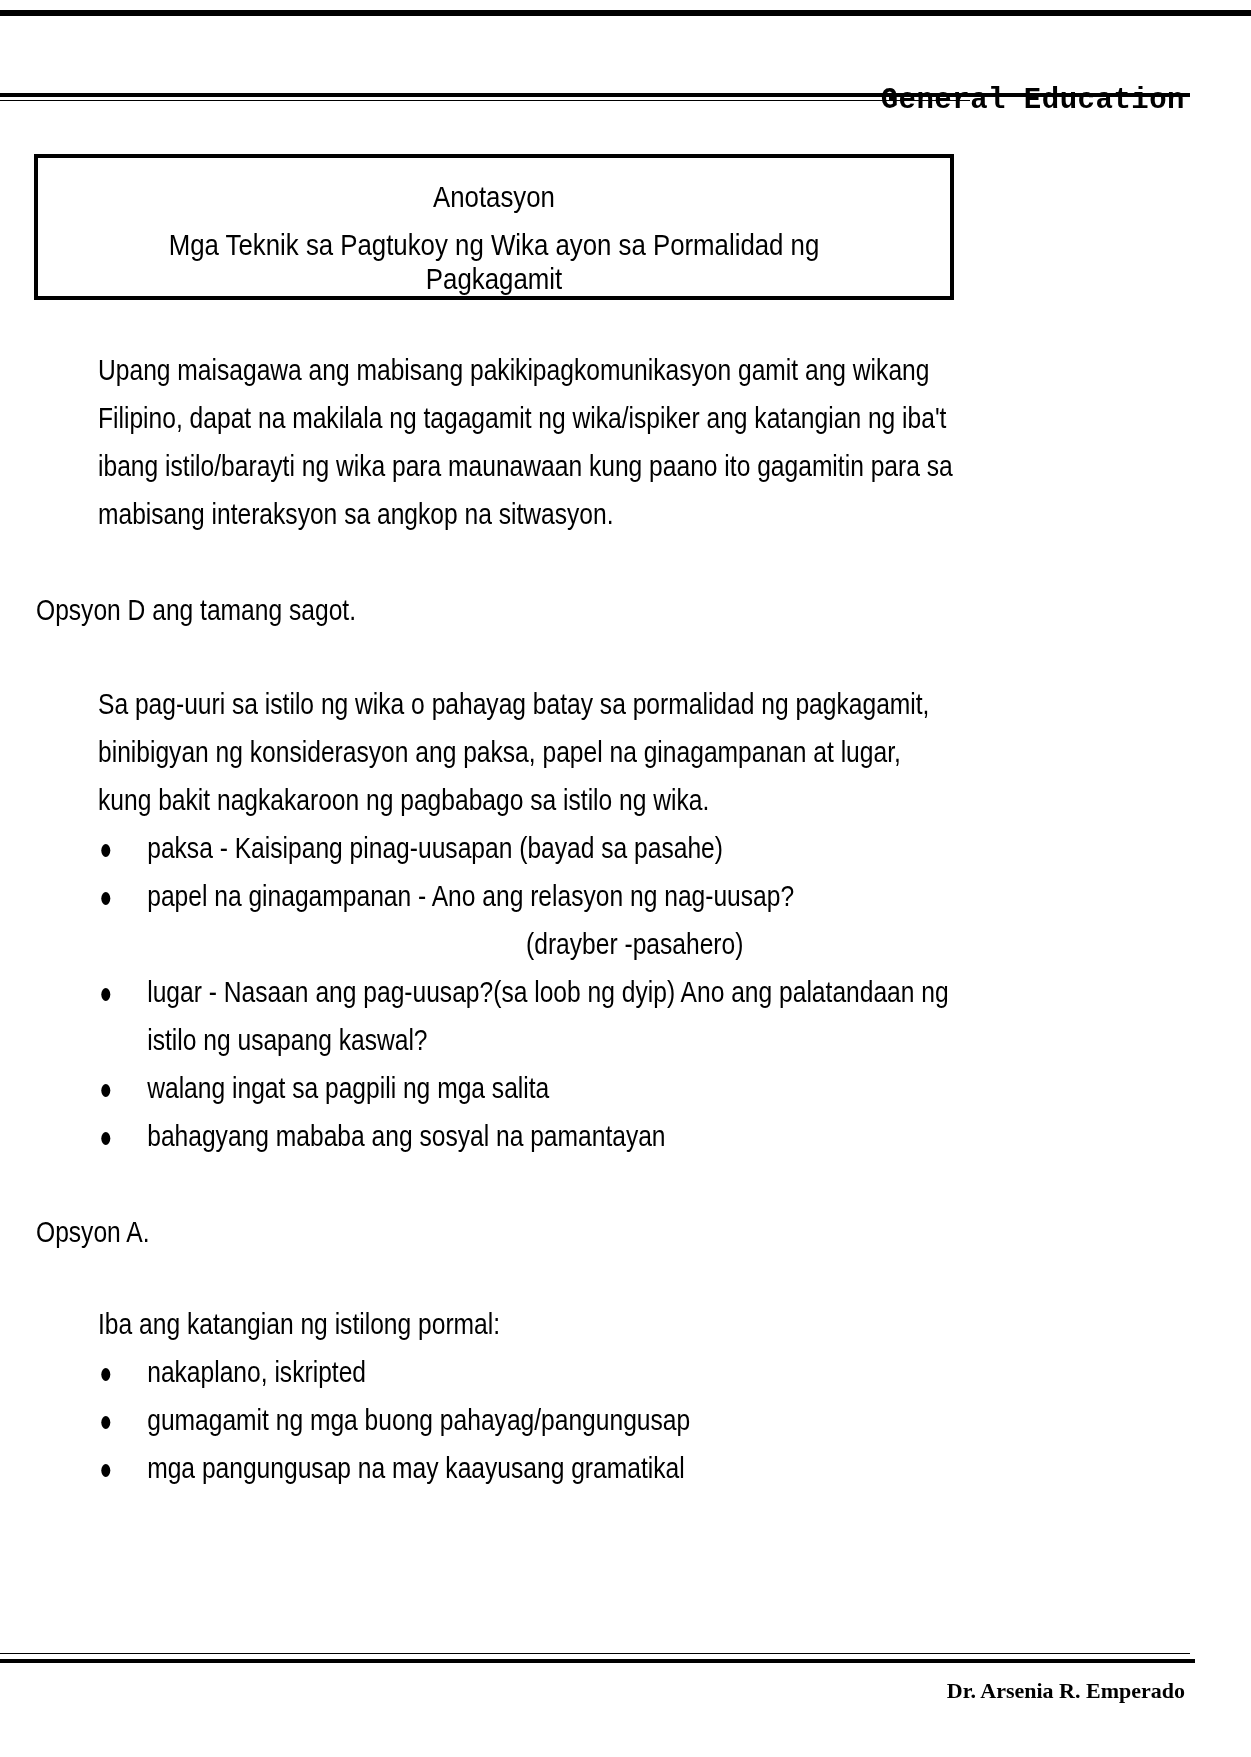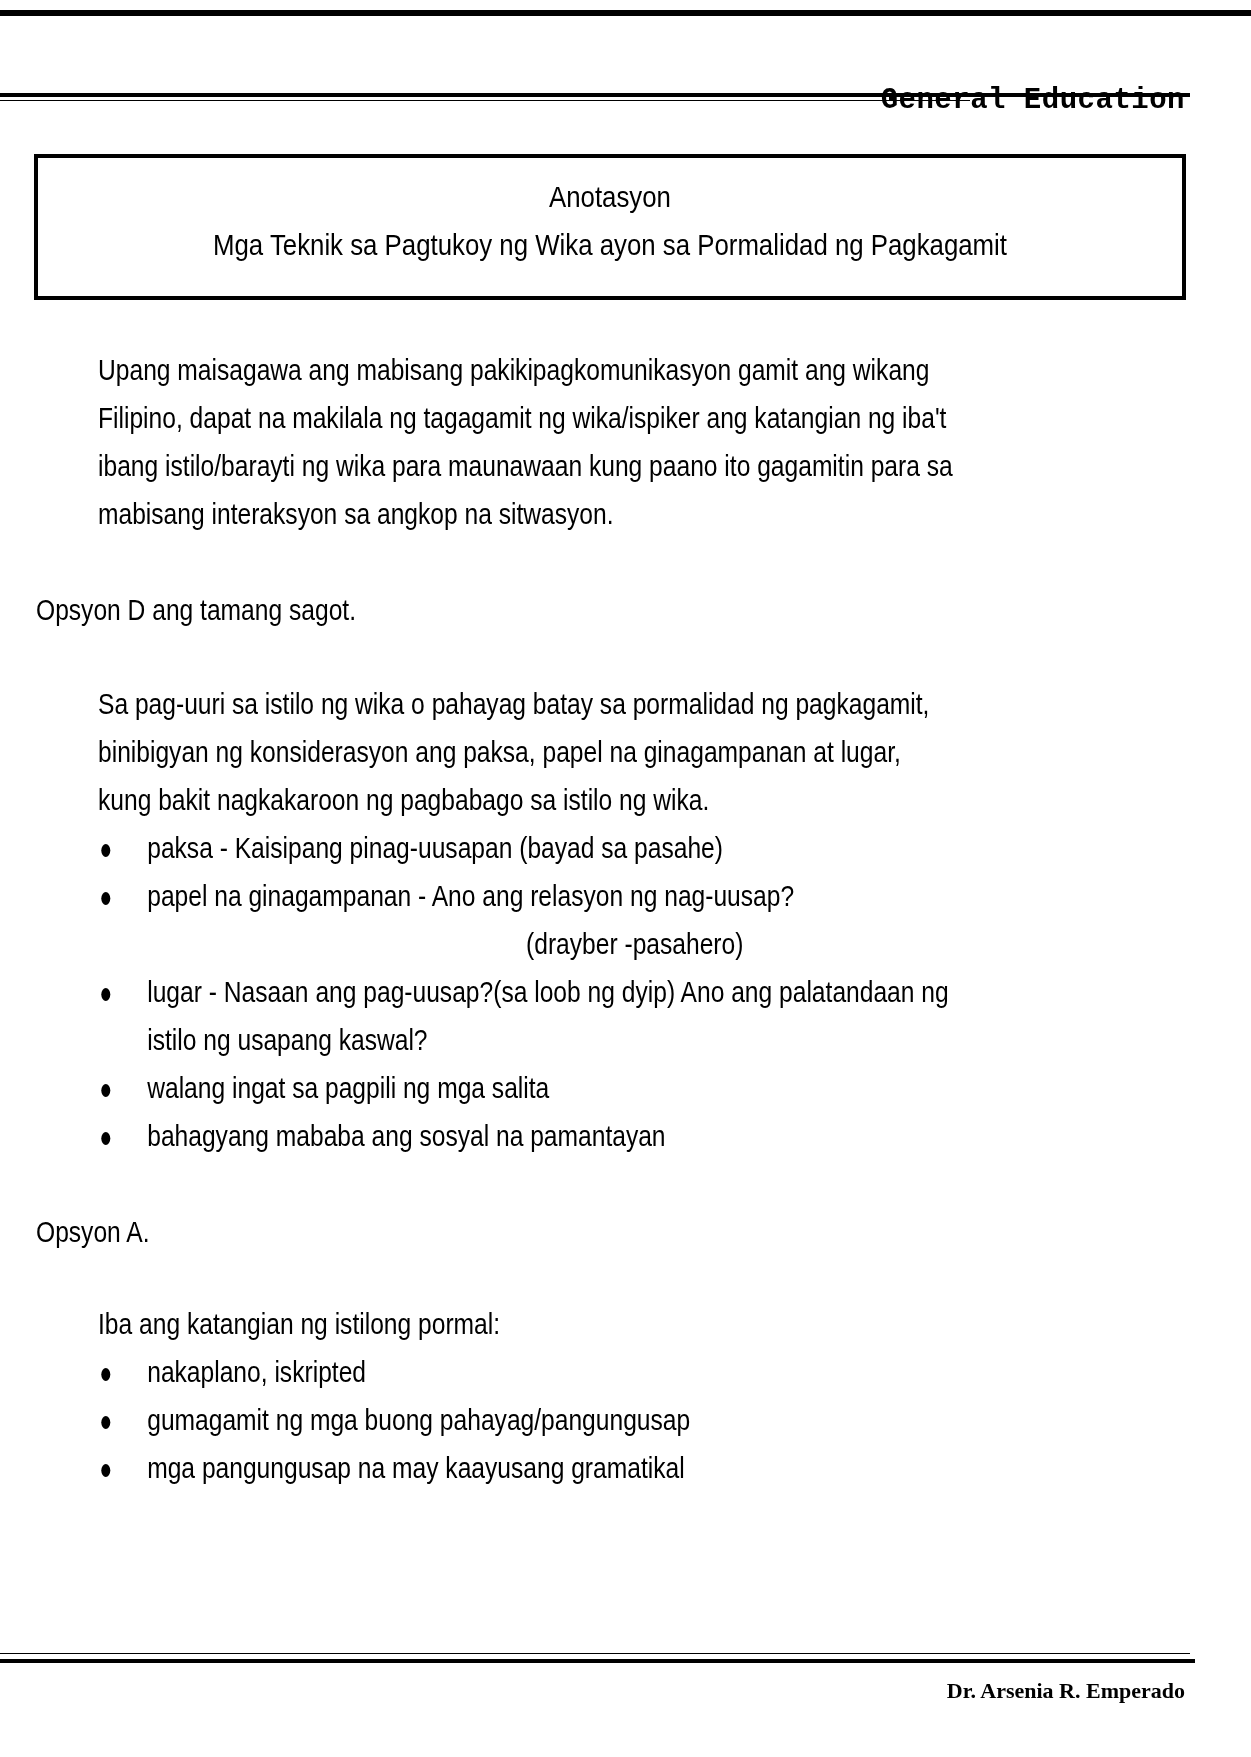--- a/index.html
+++ b/index.html
@@ -5,21 +5,21 @@
     html, body { margin: 0; padding: 0; background: #ffffff; }
     body { width: 1251px; height: 1757px; position: relative; overflow: hidden; color: #000; }
     .rule { position: absolute; background: #000; }
     .top-bar { left: 0; top: 10px; width: 1251px; height: 6px; }
     .hdr-rule-a { left: 0; top: 93px; width: 1190px; height: 4px; }
     .hdr-rule-b { left: 0; top: 100px; width: 970px; height: 1px; }
     .ftr-rule-a { left: 0; top: 1653px; width: 1190px; height: 1px; }
     .ftr-rule-b { left: 0; top: 1659px; width: 1195px; height: 4px; }
     .running-head { position: absolute; right: 66px; top: 48px; font-family: Liberation Mono, monospace; font-weight: bold; font-size: 29px; letter-spacing: 0.5px; margin-top: 36px; }
     .running-foot { position: absolute; right: 66px; top: 1678px; font-family: "Liberation Serif", serif; font-weight: bold; font-size: 22px; }
-    .title-box { position: absolute; left: 34px; top: 154px; width: 1152px; height: 146px; border: 4px solid #000; box-sizing: border-box; text-align: center; font-family: "Liberation Sans", sans-serif; }
+    .title-box { position: absolute; left: 34px; top: 154px; width: 920px; height: 146px; border: 4px solid #000; box-sizing: border-box; text-align: center; font-family: "Liberation Sans", sans-serif; }
     .title-box .t1 { position: absolute; left: 0; right: 0; top: 22px; font-size: 30px; transform: scaleX(0.86); }
     .title-box .t2 { position: absolute; left: 0; right: 0; top: 70px; font-size: 30px; transform: scaleX(0.86); }
     .txt { font-family: "Liberation Sans", sans-serif; font-size: 30px; line-height: 48px; transform-origin: left top; transform: scaleX(0.82); white-space: nowrap; }
     .para { position: absolute; left: 98px; width: 1150px; }
     .para .line { display: block; }
     .label { position: absolute; left: 36px; }
     ul.bullets { position: absolute; left: 98px; margin: 0; padding: 0; list-style: none; }
     ul.bullets li { position: relative; padding-left: 60px; }
     ul.bullets li .dot { position: absolute; left: 4px; top: 20px; width: 11px; height: 13px; border-radius: 50%; background: #000; }
     ul.bullets li .line { display: block; }

